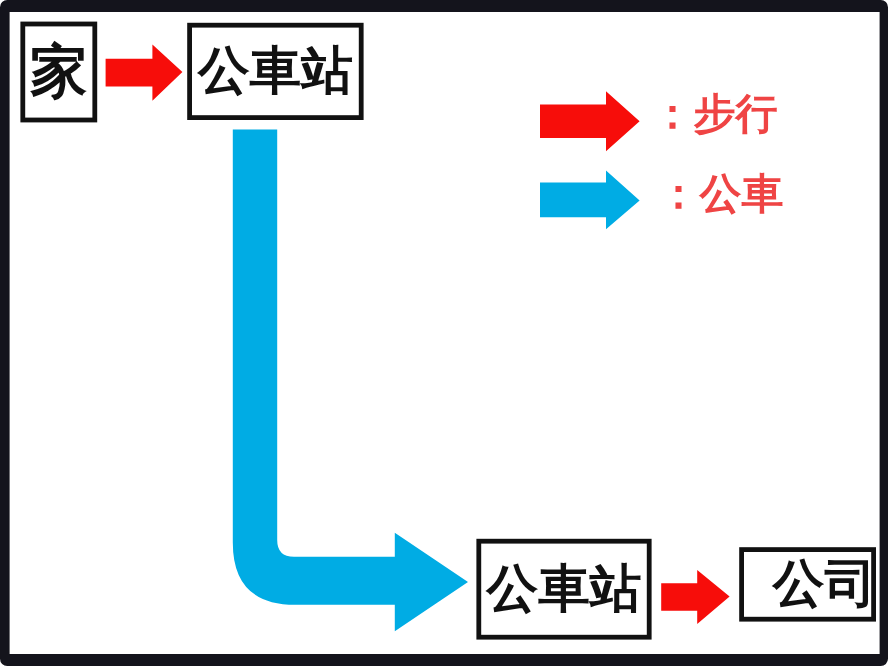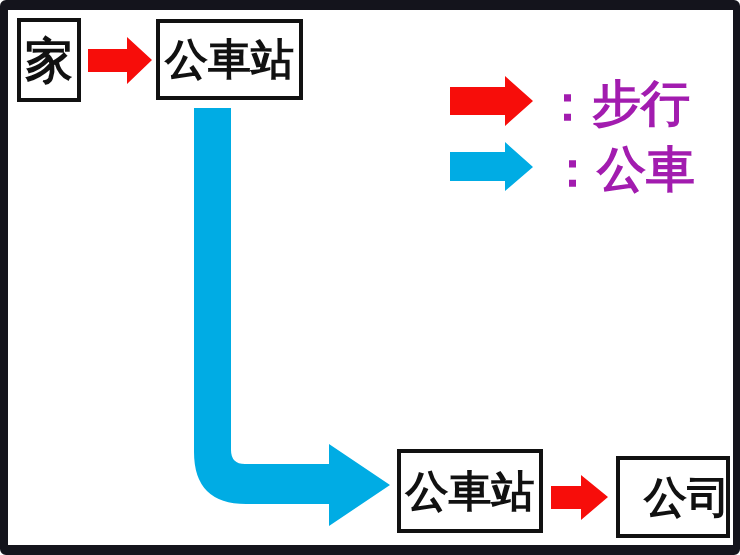--- a/index.html
+++ b/index.html
@@ -34,26 +34,26 @@
     display: flex; align-items: center; justify-content: center;
     font-weight: 900;
     color: #111111;
     z-index: 2;
     white-space: nowrap;
     line-height: 1;
   }
   .node-home      { left: 17px;  top: 18px;  width: 64px;  height: 84px; font-size: 48px; }
   .node-busstop-1 { left: 156px; top: 19px;  width: 147px; height: 81px; font-size: 43px; }
   .node-busstop-2 { left: 397px; top: 449px; width: 146px; height: 84px; font-size: 43px; }
-  .node-company   { left: 616px; top: 456px; width: 114px; height: 82px; font-size: 43px; padding-left: 28px; }
+  .node-company   { left: 616px; top: 456px; width: 114px; height: 62px; font-size: 43px; padding-left: 28px; }
   .legend-label {
     position: absolute;
     font-weight: 900;
-    color: #a21caf;
-    font-size: 49px;
+    color: #ef4444;
+    font-size: 35px;
     line-height: 1;
     z-index: 2;
     white-space: nowrap;
   }
   .legend-walk-label { left: 543px; top: 79px; }
   .legend-bus-label  { left: 548px; top: 145px; }
 </style>
 </head>
 <body>
 

